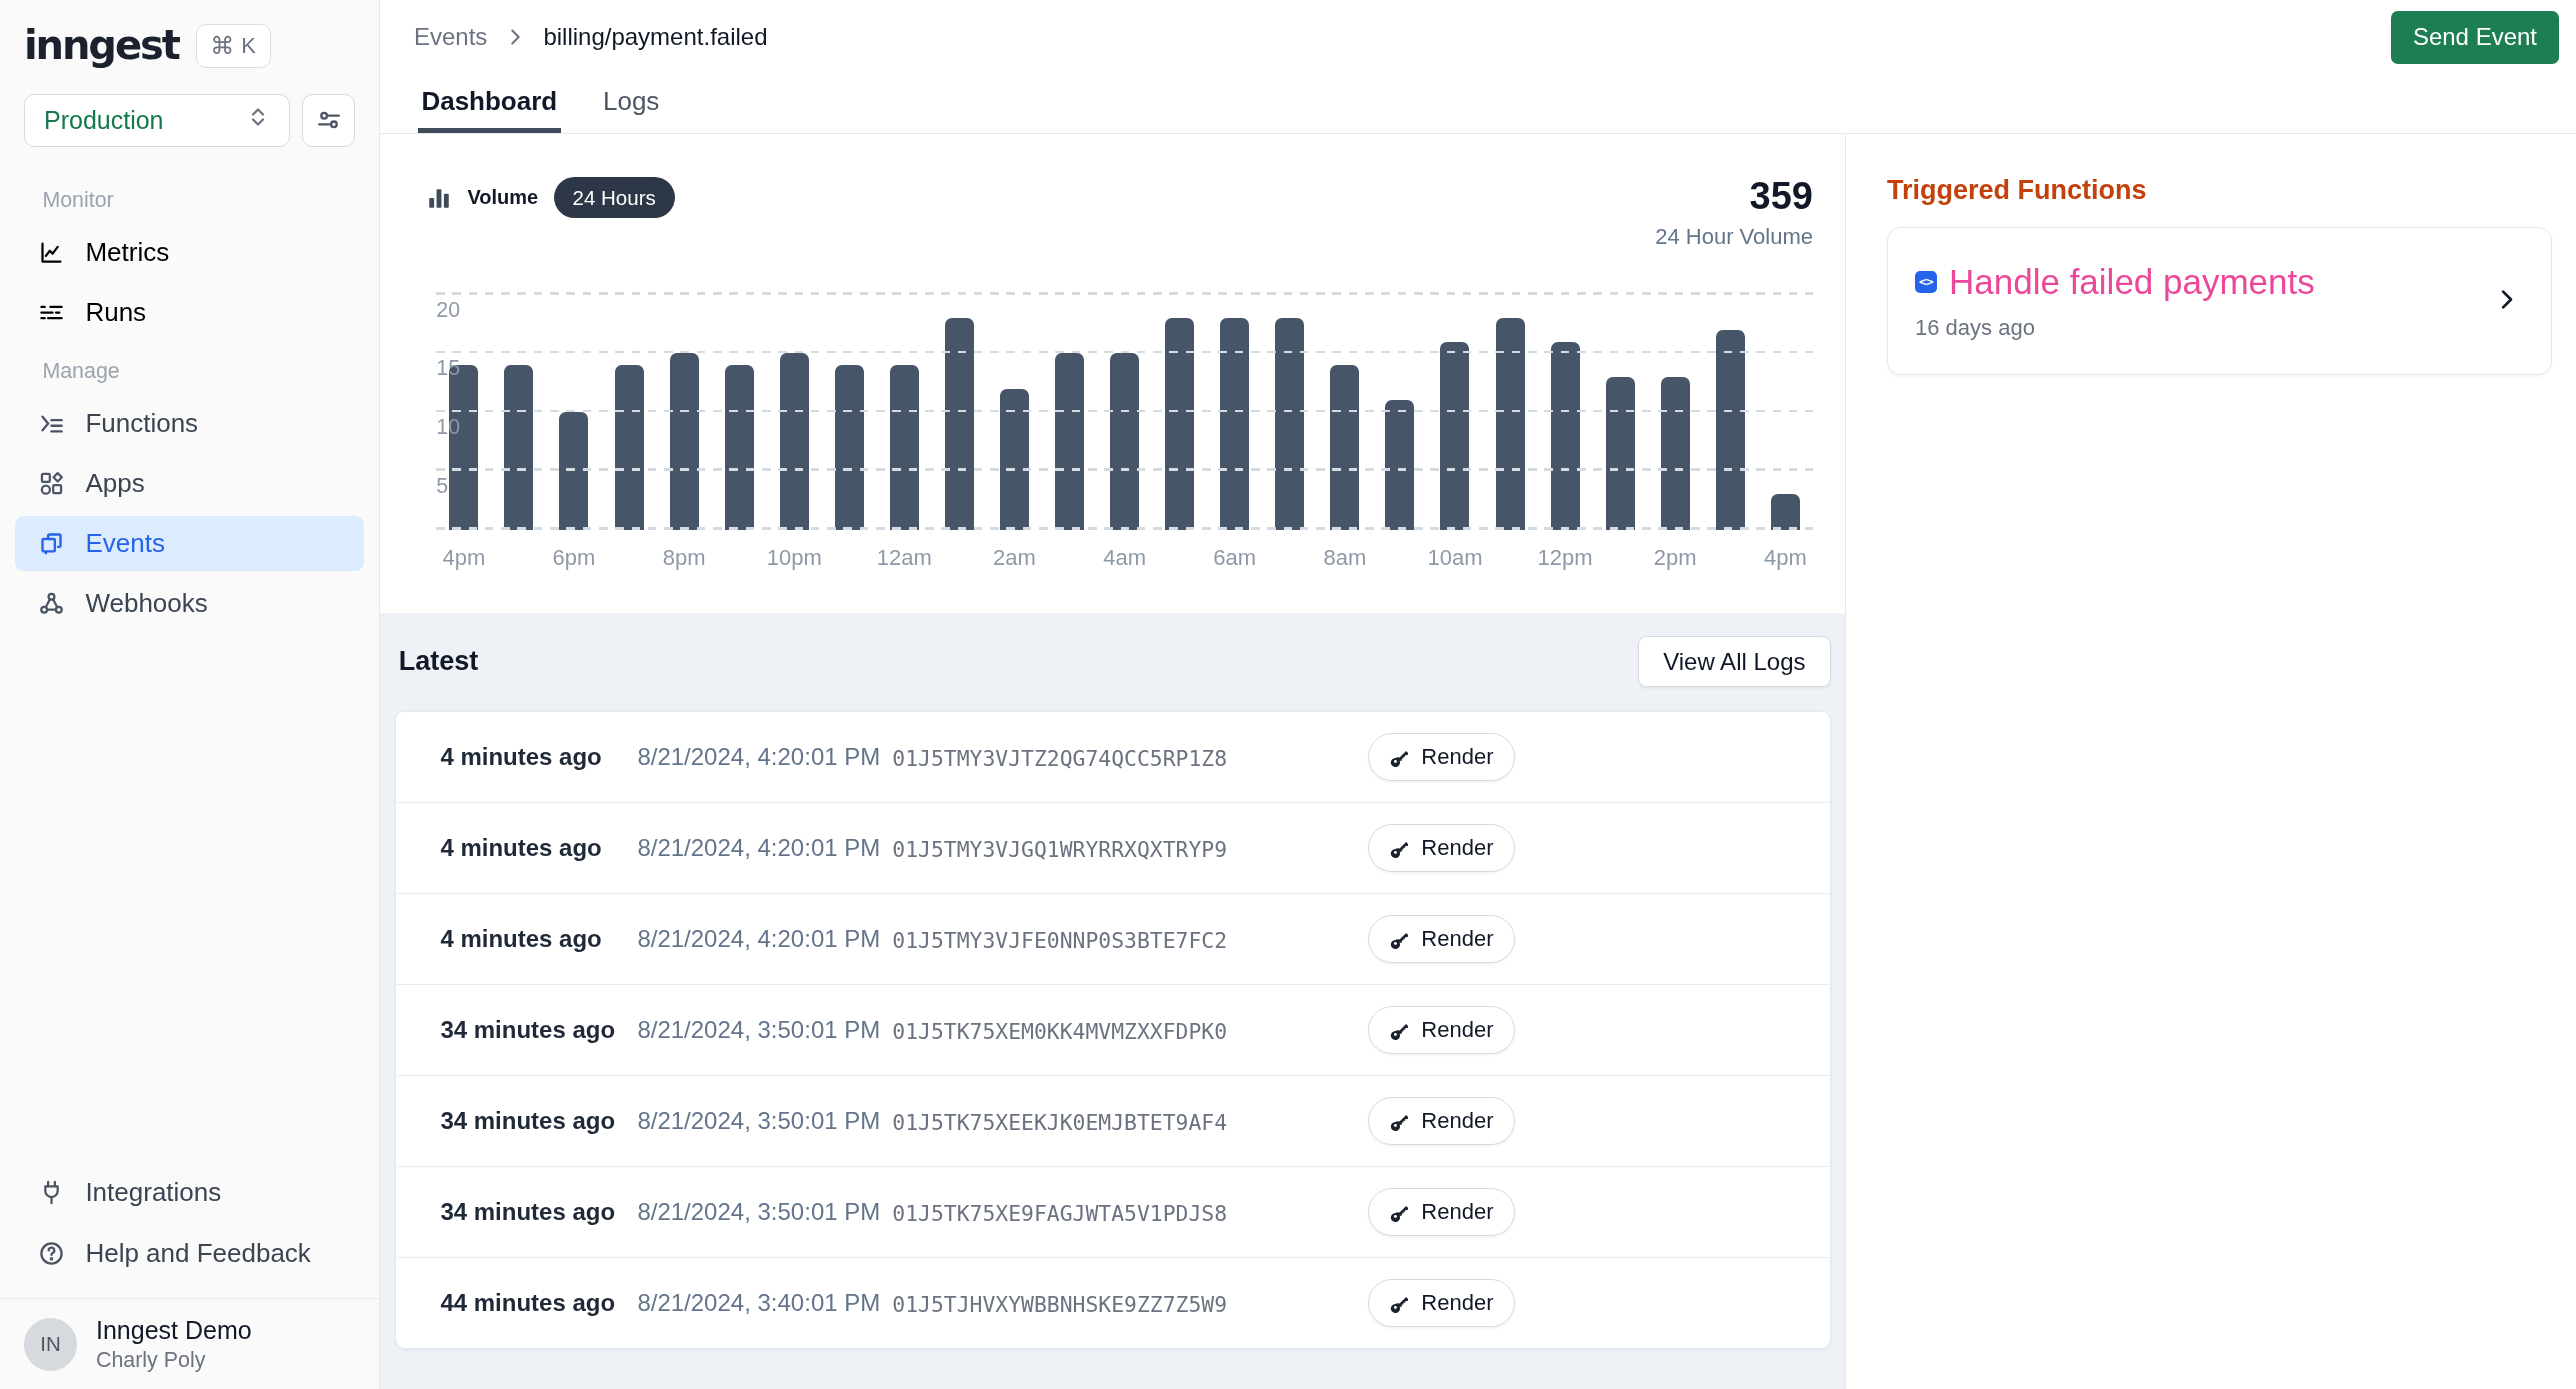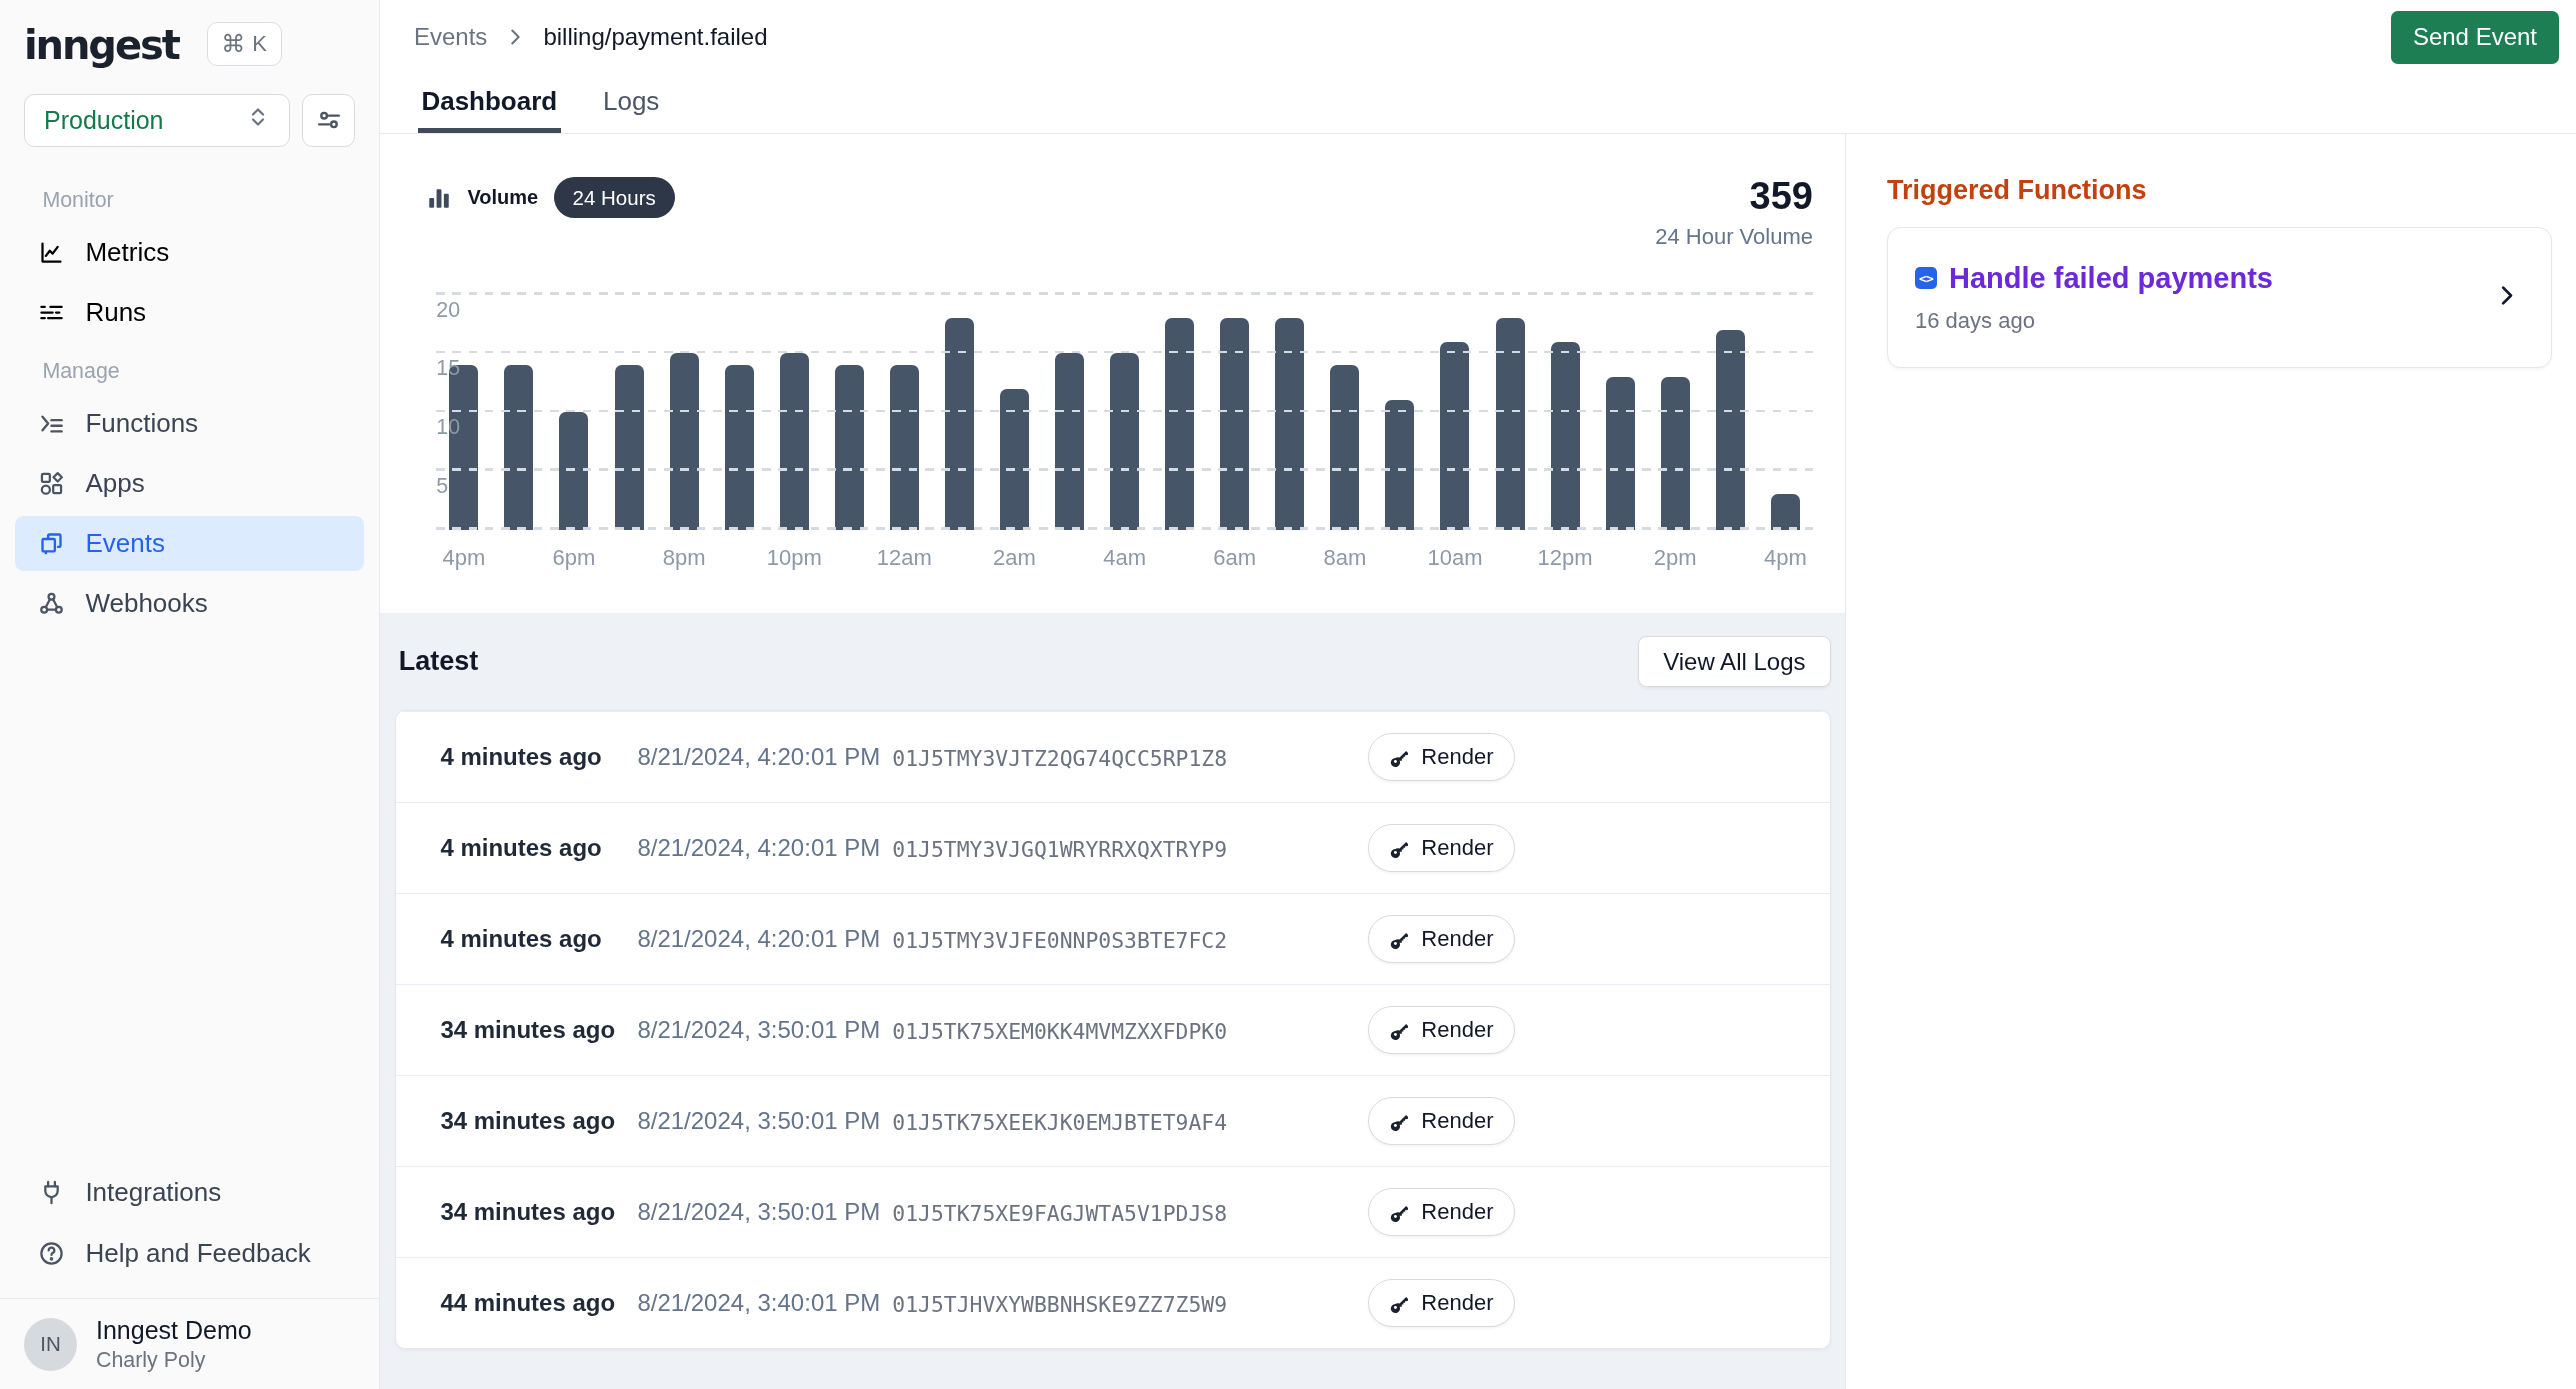--- a/index.html
+++ b/index.html
@@ -9,21 +9,21 @@
     color:#1f2937; background:#fff;
     -webkit-font-smoothing:antialiased;
   }
   .app { display:flex; width:2576px; height:1390px; }
 
   
   .sidebar {
     width:380px; flex:0 0 380px; background:#fafafa;
     border-right:1.7px solid #e6e9ee; display:flex; flex-direction:column;
   }
-  .logo-row { display:flex; align-items:flex-start; gap:28px; padding:22px 24px 8.6px 24px; }
+  .logo-row { display:flex; align-items:flex-end; gap:17px; padding:22px 24px 8.6px 24px; }
   .logo {
     font-family:"DejaVu Sans","Liberation Sans",sans-serif;
     font-weight:800; font-size:40px; letter-spacing:-2.1px; color:#1b222e; cursor:pointer;
   }
   .kbd {
     display:inline-flex; align-items:center; gap:6.8px; border:1.7px solid #d9dde3;
     border-radius:10.3px; padding:6.8px 13.7px; color:#6b7280; font-size:22px; background:#fff;
   }
   .kbd .cmd { font-family:"DejaVu Sans",sans-serif; font-size:24px; }
   .env-row { display:flex; gap:12px; padding:17px 24px 12px 24px; }
@@ -132,21 +132,21 @@
     margin-top:20.5px; border:1.7px solid #e5e7eb; border-radius:13.7px; background:#fff;
     box-shadow:0 1.7px 3.4px rgba(15,23,42,.04); padding:34px 34px 33px 27px;
     position:relative; cursor:pointer;
   }
   .fn-title-row { display:flex; align-items:center; gap:12px; }
   .code-chip {
     width:22px; height:22px; border-radius:5.1px; background:#2563eb; color:#fff;
     display:flex; align-items:center; justify-content:center;
     font-size:13px; font-weight:700; letter-spacing:-0.9px; font-family:"DejaVu Sans Mono",monospace;
   }
-  .fn-name { font-size:29px; font-weight:700; color:#6d28d9; }
+  .fn-name { font-size:35px; font-weight:400; color:#ec4899; }
   .fn-when { font-size:22px; color:#6b7280; margin-top:13.7px; }
   .fn-chevron { position:absolute; right:31px; top:50%; transform:translateY(-50%); color:#111827; }
 </style>
 </head>
 <body>
 
 <div class="app">
 
   <aside class="sidebar">
     <div class="logo-row">

